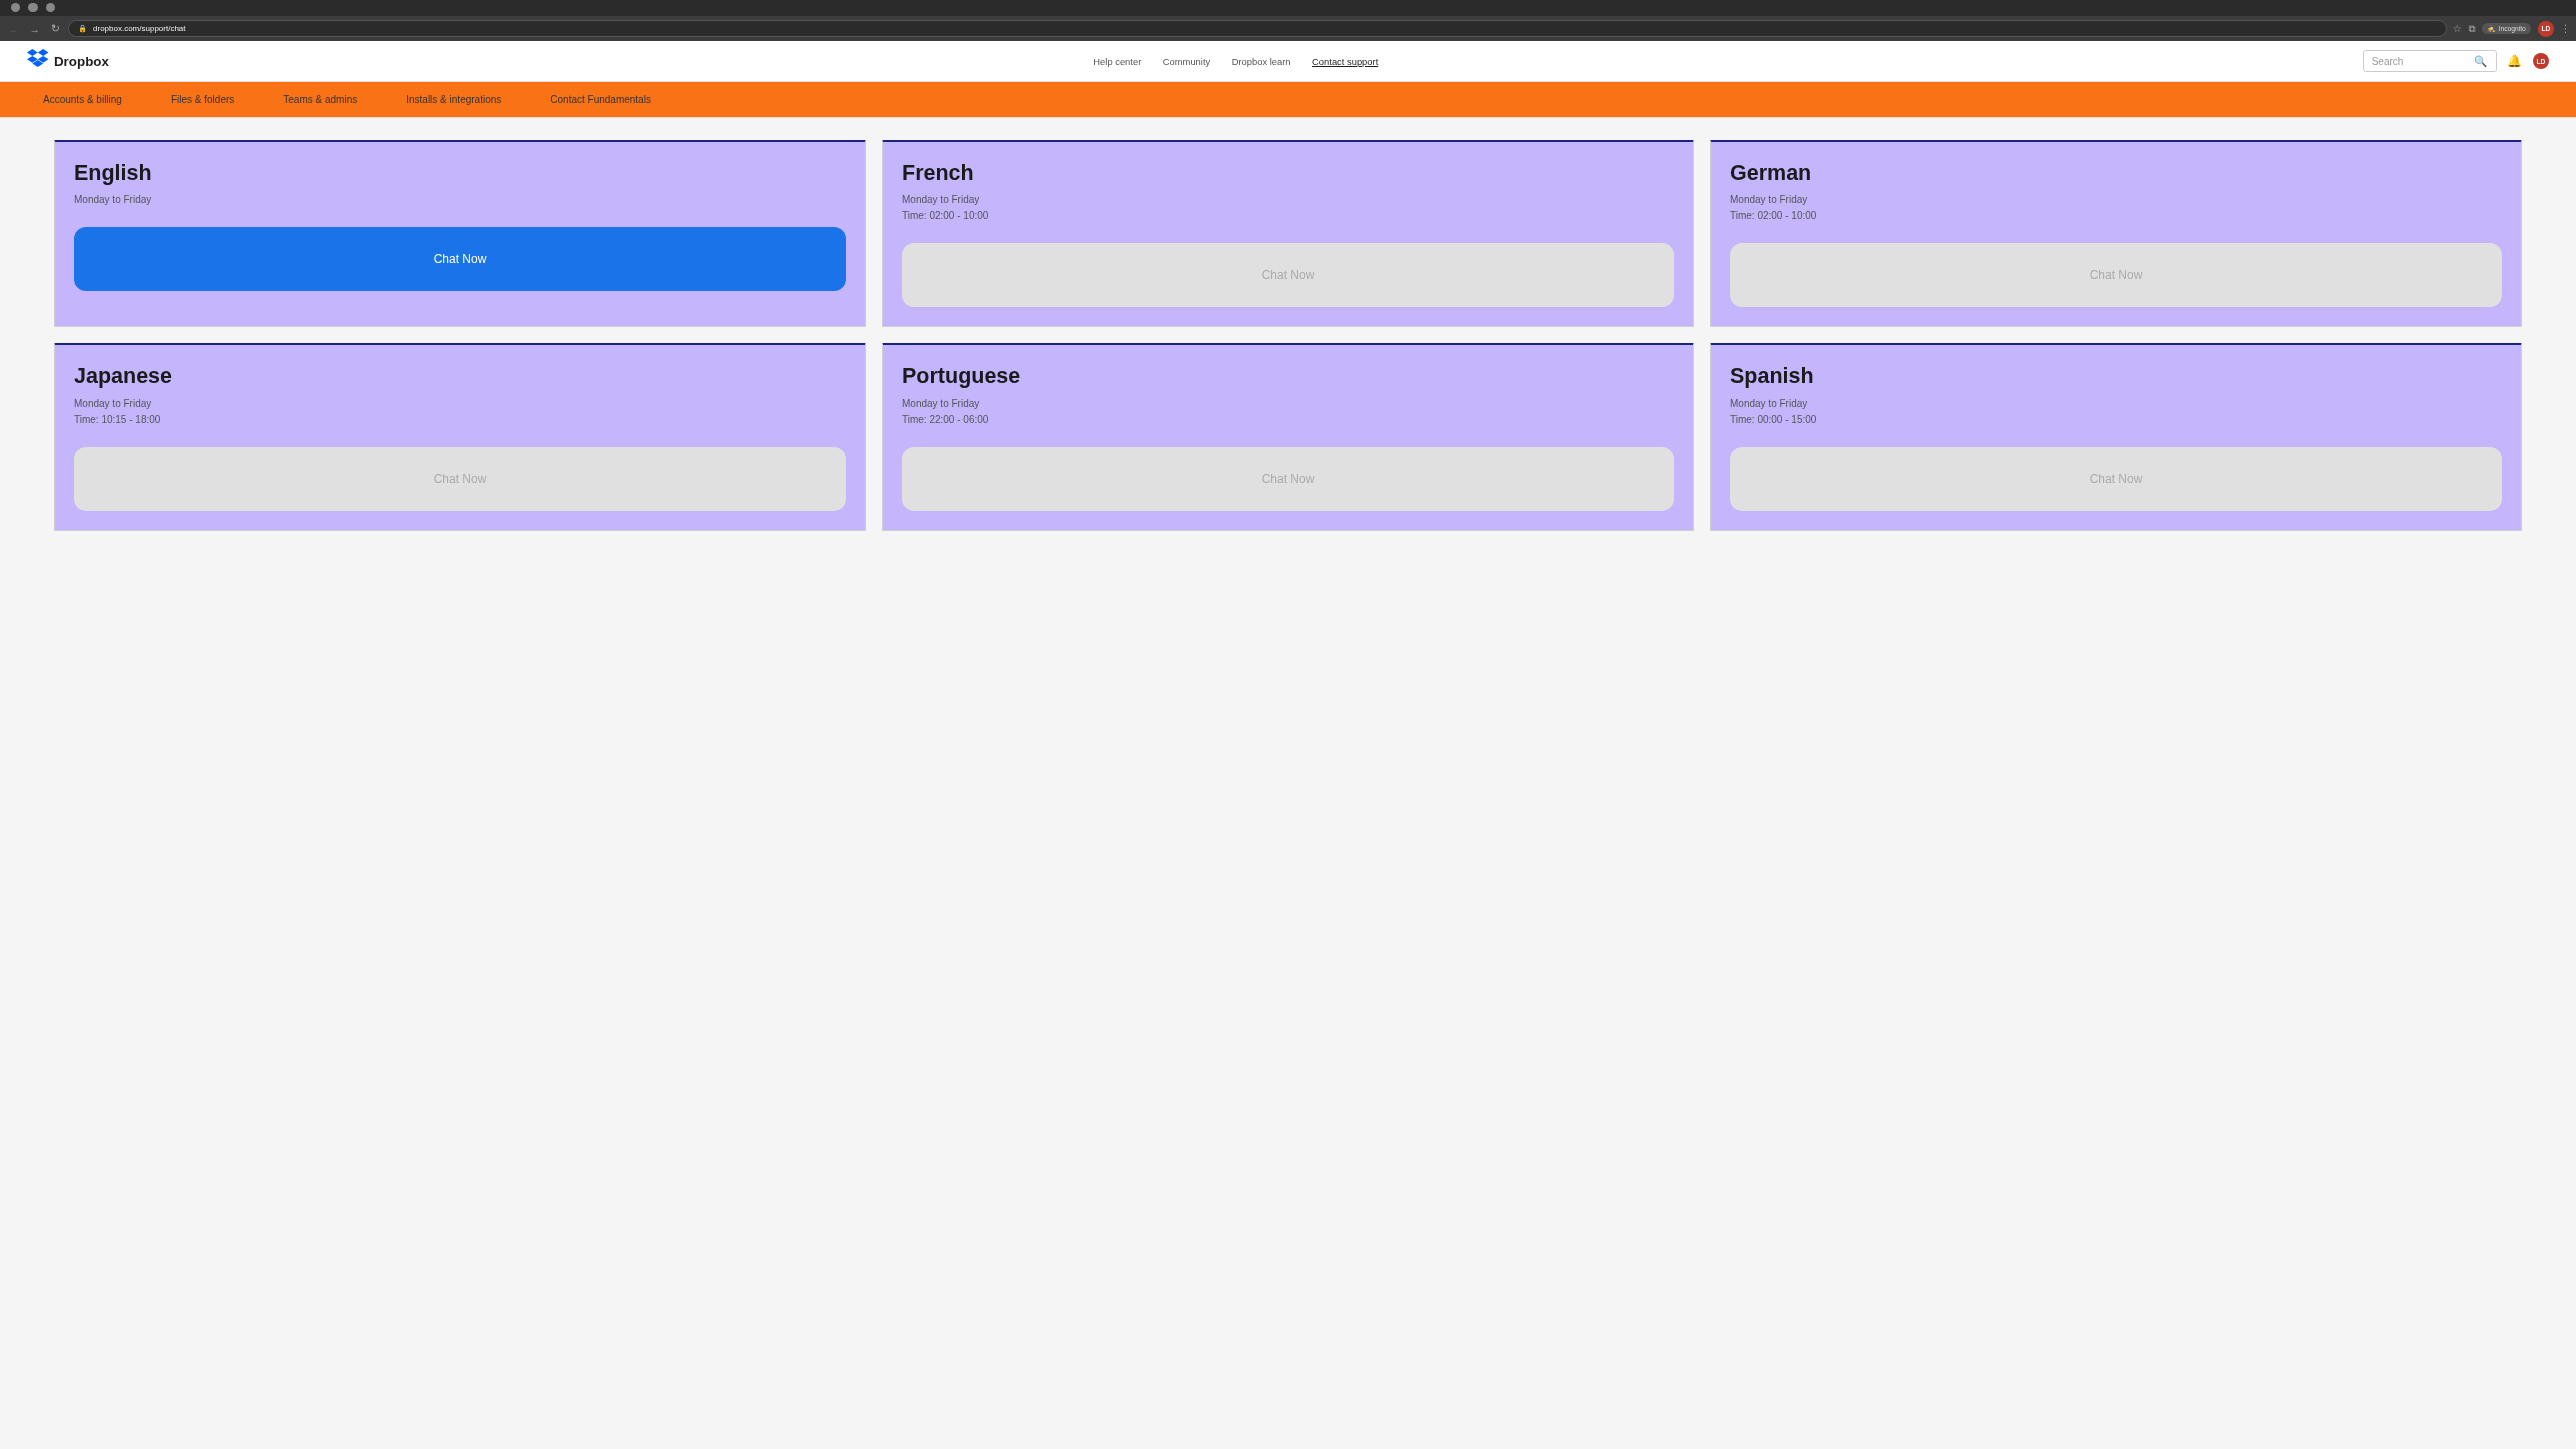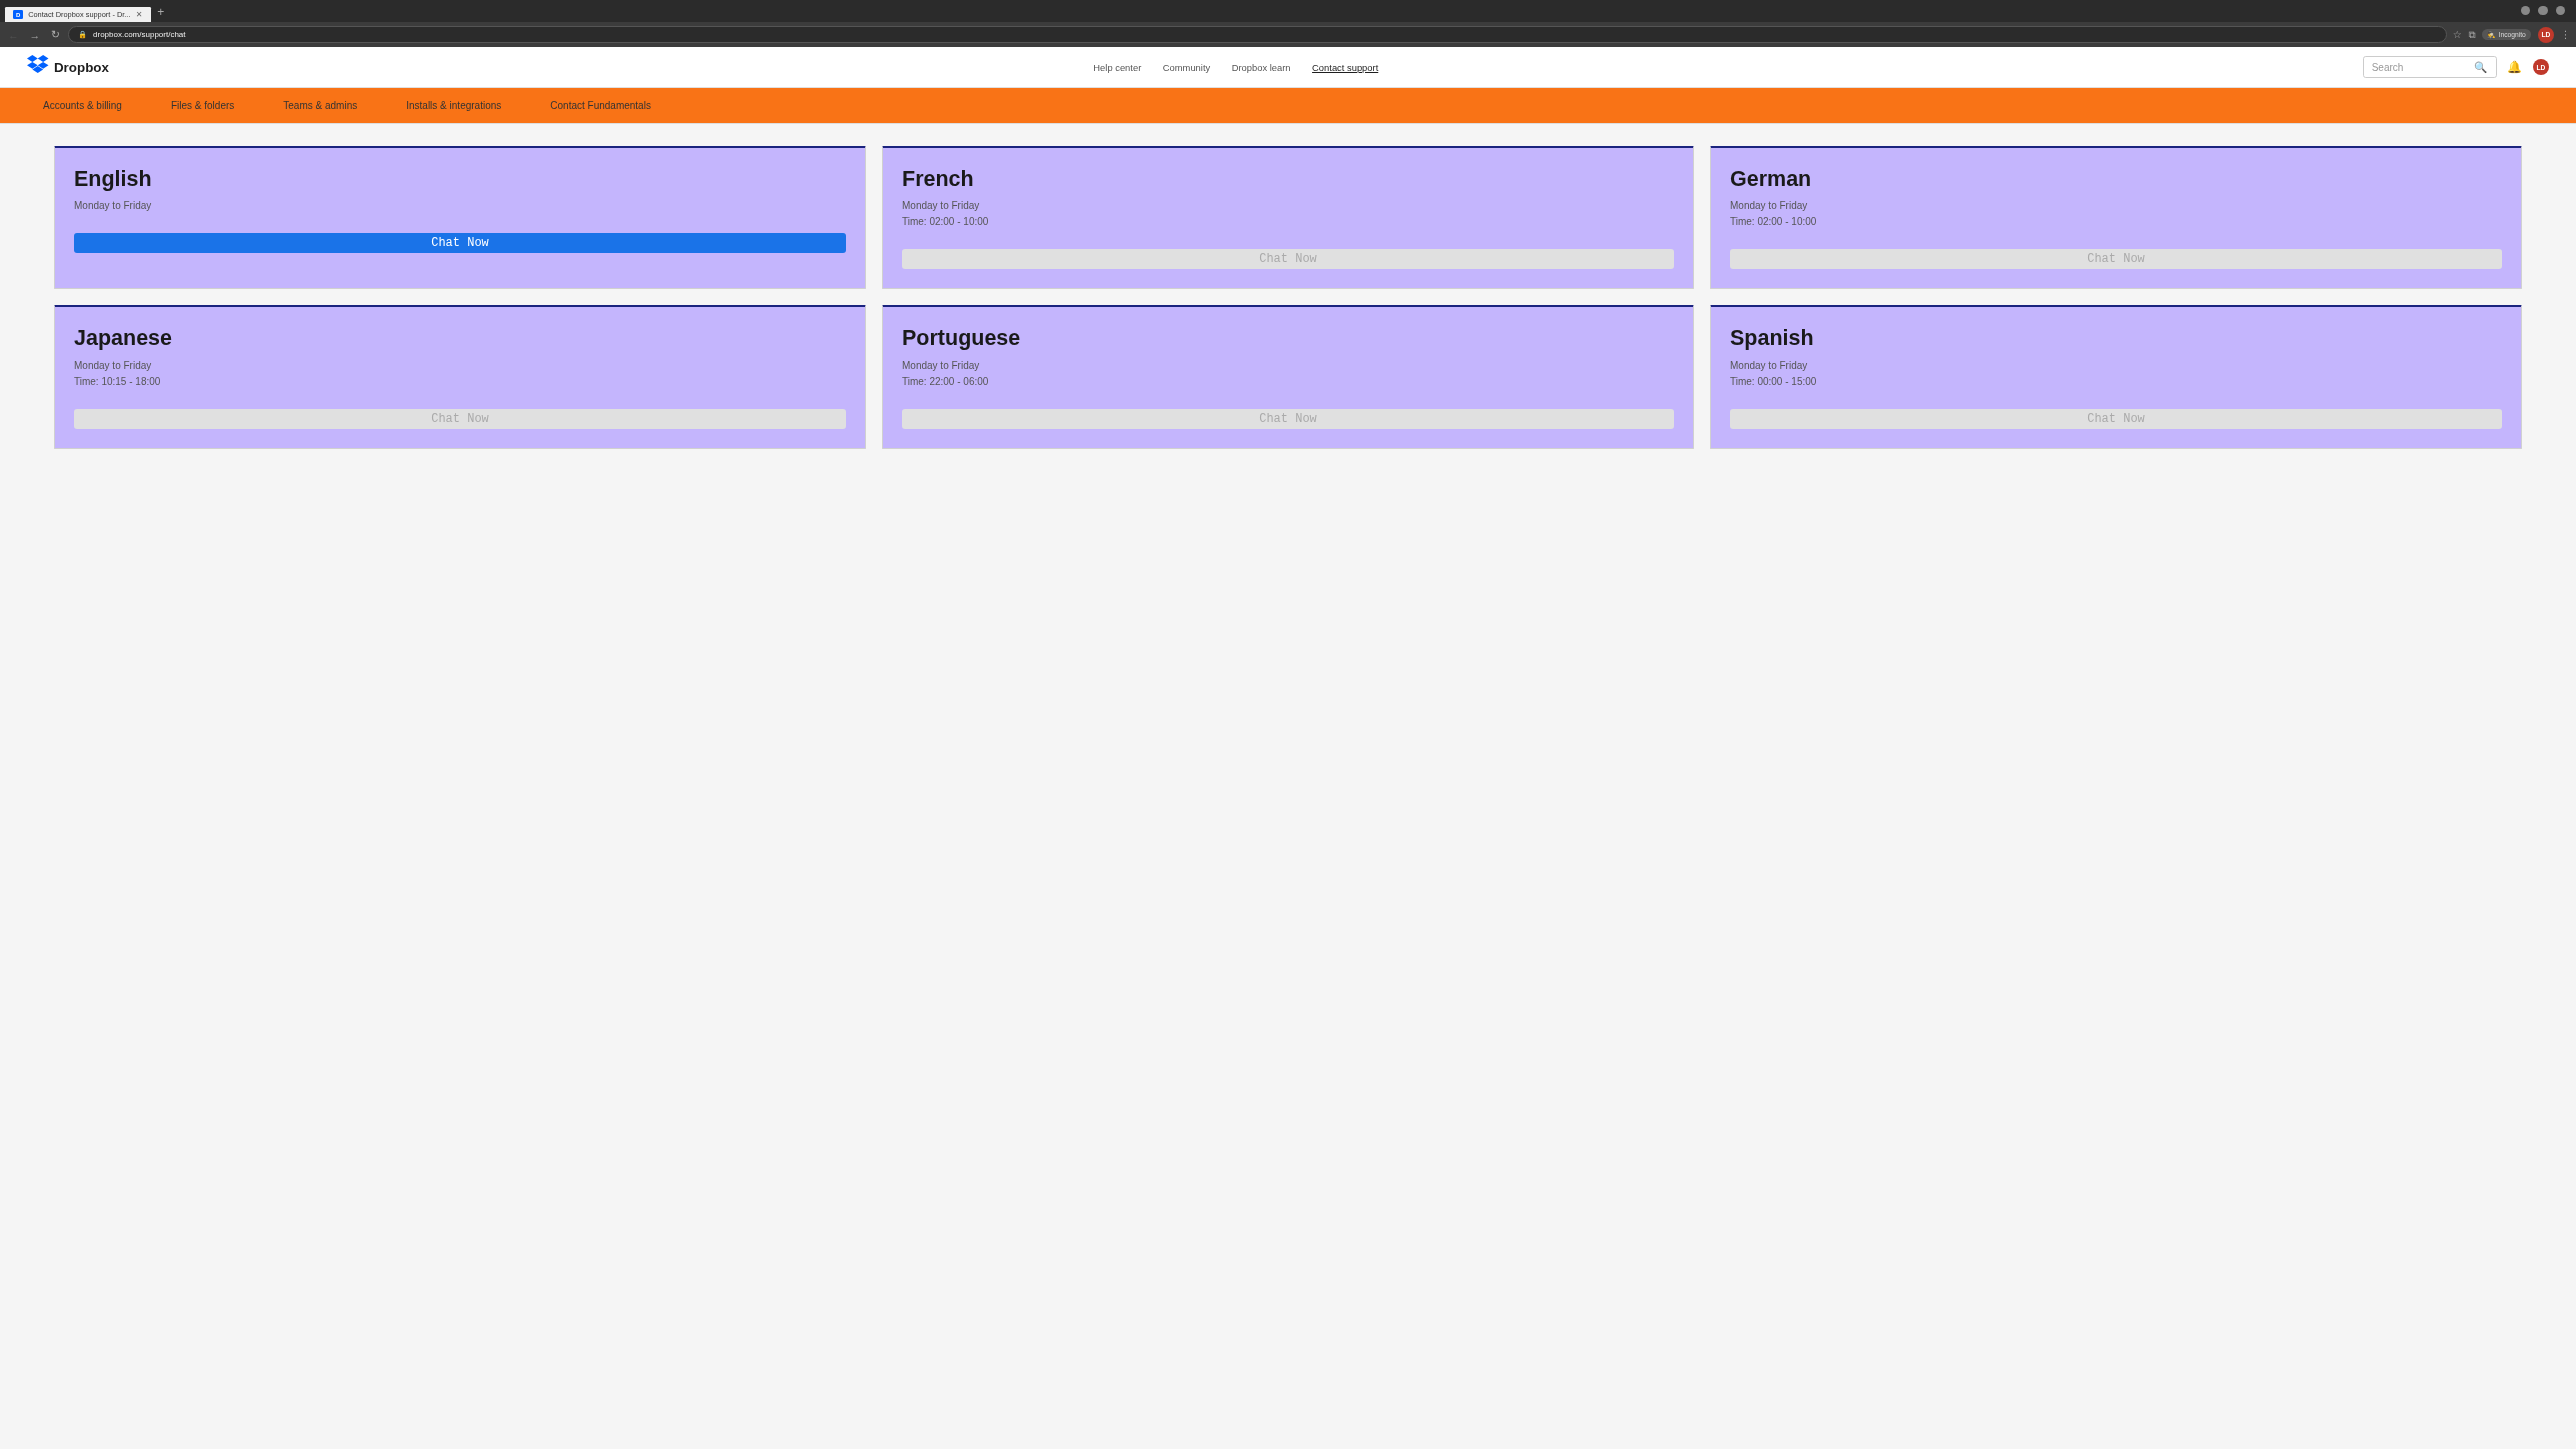--- a/index.html
+++ b/index.html
@@ -215,27 +215,26 @@
       margin-bottom: 6.7px;
     }
     .lang-schedule {
       font-size: 10px;
       color: #555;
       line-height: 1.6;
       margin-bottom: 19px;
     }
     .chat-btn {
       width: 100%;
-      padding: 3px;
+      padding: 25px;
       border: none;
-      border-radius: 3px;
+      border-radius: 12px;
       font-size: 12px;
       font-weight: 500;
       cursor: pointer;
-      font-family: Liberation Mono, monospace;
     }
     .chat-btn.active {
       background: #1a73e8;
       color: white;
     }
     .chat-btn.inactive {
       background: #e0e0e0;
       color: #aaa;
       cursor: default;
     }
@@ -267,28 +266,20 @@
       cursor: pointer;
     }
     .wc-min { background: #888; }
     .wc-max { background: #888; }
     .wc-close { background: #888; }
   </style>
 </head>
 <body>
 
 <div class="top-bar-row">
-  <div class="tabs-row">
-    <div class="tab-strip active">
-      <div class="tab-favicon">D</div>
-      <span class="tab-title">Contact Dropbox support - Dr...</span>
-      <span class="tab-close">✕</span>
-    </div>
-    <button class="tab-new">+</button>
-  </div>
   <div class="wc-row">
     <button class="wc-btn wc-min"></button>
     <button class="wc-btn wc-max"></button>
     <button class="wc-btn wc-close"></button>
   </div>
 </div>
 
 <div class="browser-toolbar-row">
   <button class="nav-btn disabled">←</button>
   <button class="nav-btn">→</button>

